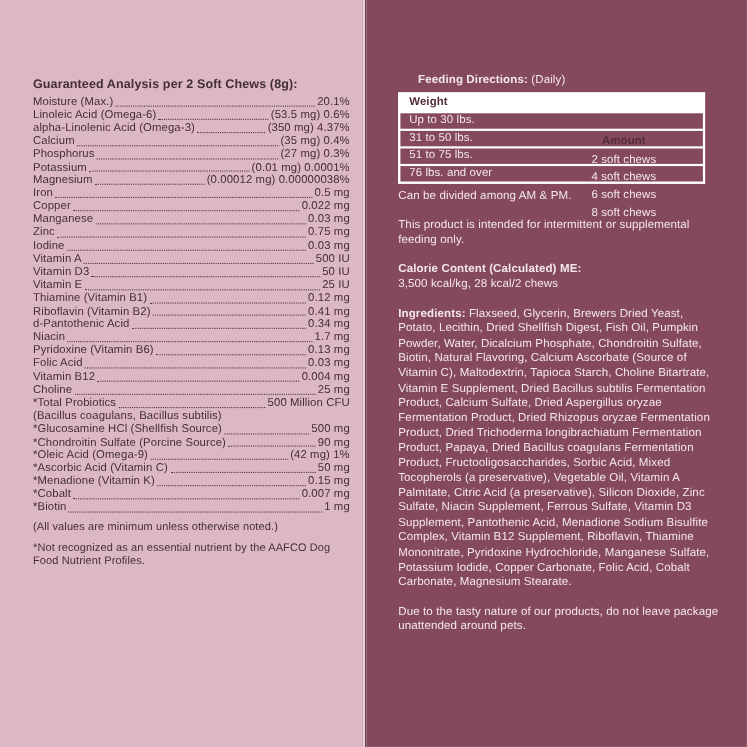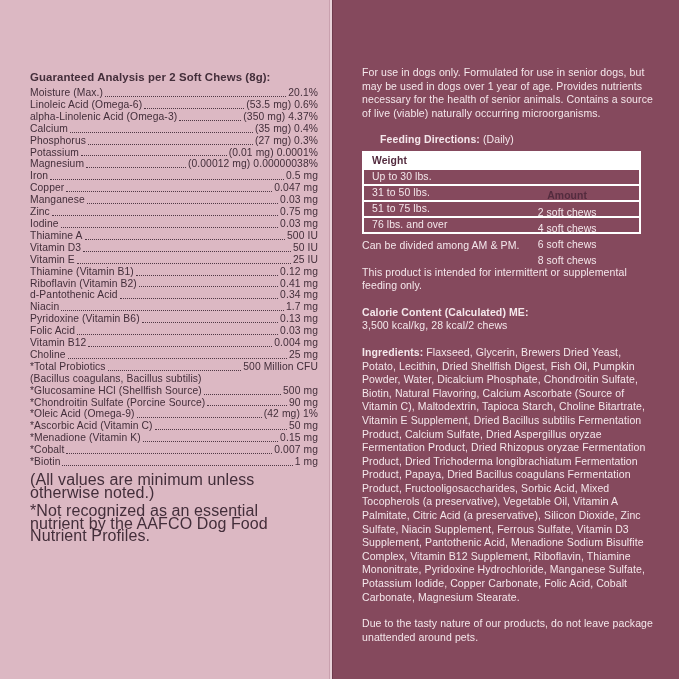--- a/index.html
+++ b/index.html
@@ -41,21 +41,21 @@
   .ga-lead {
     flex: 1;
     min-width: 6px;
     border-bottom: 1.4px dotted #4f3845;
     margin: 0 2px 2px 2px;
     align-self: flex-end;
     height: 9px;
   }
   .ga-val { white-space: nowrap; }
   .ga-note {
-    font-size: 16px;
+    font-size: 10px;
     line-height: 12.6px;
     letter-spacing: 0.1px;
     margin-top: 6px;
     max-width: 278px;
   }
   
   .fold-divider {
     width: 4px; height: 679px;
     background: linear-gradient(to right, #c9a0ae 25%, #e9d2d9 25%, #e9d2d9 75%, #6e3a4c 75%);
     flex: 0 0 4px;
@@ -156,39 +156,39 @@
           <span class="ga-val">(0.00012 mg) 0.00000038%</span>
         </div>
         <div class="ga-row">
           <span class="ga-label">Iron</span>
           <span class="ga-lead"></span>
           <span class="ga-val">0.5 mg</span>
         </div>
         <div class="ga-row">
           <span class="ga-label">Copper</span>
           <span class="ga-lead"></span>
-          <span class="ga-val">0.047 mg</span>
+          <span class="ga-val">0.022 mg</span>
         </div>
         <div class="ga-row">
           <span class="ga-label">Manganese</span>
           <span class="ga-lead"></span>
           <span class="ga-val">0.03 mg</span>
         </div>
         <div class="ga-row">
           <span class="ga-label">Zinc</span>
           <span class="ga-lead"></span>
           <span class="ga-val">0.75 mg</span>
         </div>
         <div class="ga-row">
           <span class="ga-label">Iodine</span>
           <span class="ga-lead"></span>
           <span class="ga-val">0.03 mg</span>
         </div>
         <div class="ga-row">
-          <span class="ga-label">Thiamine A</span>
+          <span class="ga-label">Vitamin A</span>
           <span class="ga-lead"></span>
           <span class="ga-val">500 IU</span>
         </div>
         <div class="ga-row">
           <span class="ga-label">Vitamin D3</span>
           <span class="ga-lead"></span>
           <span class="ga-val">50 IU</span>
         </div>
         <div class="ga-row">
           <span class="ga-label">Vitamin E</span>
@@ -279,21 +279,20 @@
           <span class="ga-val">1 mg</span>
         </div>
       </div>
     <div class="ga-note">(All values are minimum unless otherwise noted.)</div>
     <div class="ga-note">*Not recognized as an essential nutrient by the AAFCO Dog Food Nutrient Profiles.</div>
   </div>
 
   <div class="fold-divider"></div>
 
   <div class="panel-right">
-    <p>For use in dogs only. Formulated for use in senior dogs, but may be used in dogs over 1 year of age. Provides nutrients necessary for the health of senior animals. Contains a source of live (viable) naturally occurring microorganisms.</p>
 
     <div class="fd-heading">
       <span class="b">Feeding Directions:</span><span> (Daily)</span>
     </div>
 
     <div class="fd-table">
         <div class="fd-hrow">
           <span class="fd-cell-weight">Weight</span>
           <span class="fd-cell-amount">Amount</span>
         </div>

